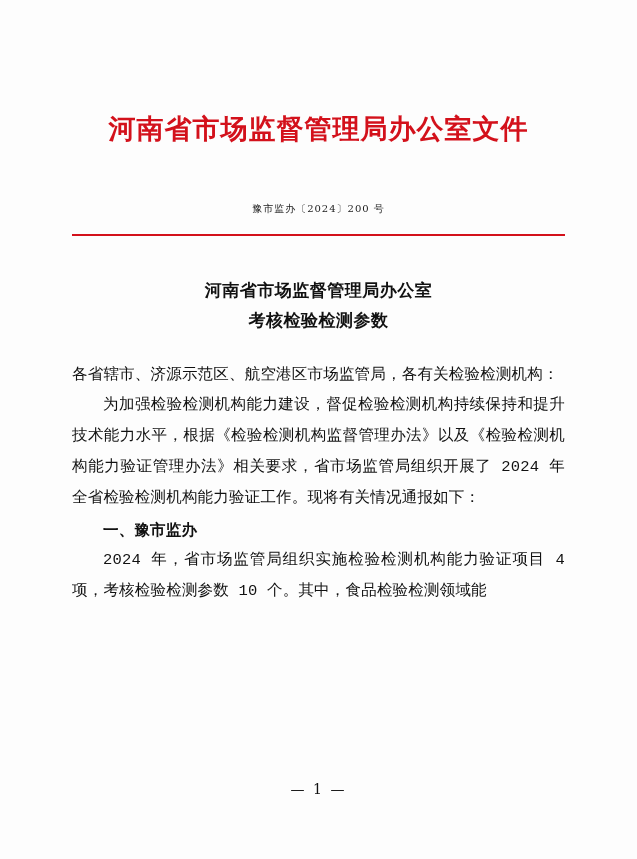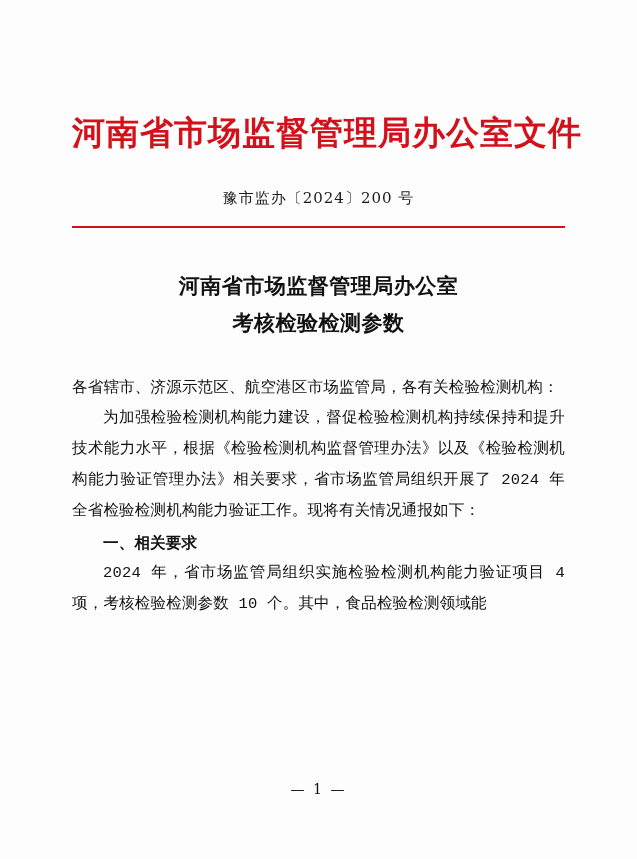--- a/index.html
+++ b/index.html
@@ -23,52 +23,52 @@
     padding: 0 72px;
   }
   .doc-header {
     padding-top: 112px;
     text-align: center;
   }
   .doc-title-red {
     color: #d3111b;
     font-family: "DejaVu Serif", "Liberation Serif", serif;
     font-weight: bold;
-    font-size: 33px;
+    font-size: 27px;
     letter-spacing: 1px;
     line-height: 1.25;
     white-space: nowrap;
   }
   .doc-number {
-    margin-top: 36px;
+    margin-top: 56px;
     text-align: center;
-    font-size: 15px;
+    font-size: 10px;
     color: #1a1a1a;
     letter-spacing: 1px;
   }
   .red-rule {
     margin-top: 18px;
     height: 2px;
     background: #d3111b;
     width: 100%;
   }
   .doc-subject {
     margin-top: 40px;
     text-align: center;
-    font-size: 21px;
+    font-size: 17px;
     font-weight: bold;
     line-height: 1.75;
     color: #111;
     letter-spacing: 0.5px;
   }
   .doc-subject .line {
     display: block;
   }
   .body-text {
-    margin-top: 30px;
+    margin-top: 24px;
     font-size: 15.5px;
     line-height: 2.0;
     color: #111;
     text-align: justify;
     letter-spacing: 0.2px;
   }
   .para {
     margin: 0;
   }
   .para.indent {
@@ -104,19 +104,19 @@
   <div class="red-rule"></div>
 
   <div class="doc-subject">
     <span class="line">河南省市场监督管理局办公室</span>
     <span class="line">考核检验检测参数</span>
   </div>
 
   <div class="body-text">
     <p class="para">各省辖市、济源示范区、航空港区市场监管局，各有关检验检测机构：</p>
     <p class="para indent">为加强检验检测机构能力建设，督促检验检测机构持续保持和提升技术能力水平，根据《检验检测机构监督管理办法》以及《检验检测机构能力验证管理办法》相关要求，省市场监管局组织开展了 2024 年全省检验检测机构能力验证工作。现将有关情况通报如下：</p>
-    <p class="para heading">一、相关要求</p>
+    <p class="para heading">一、豫市监办</p>
     <p class="para indent">2024 年，省市场监管局组织实施检验检测机构能力验证项目 4 项，考核检验检测参数 10 个。其中，食品检验检测领域能</p>
   </div>
 
   <div class="page-number">— 1 —</div>
 
 </div>
 
 </body></html>

